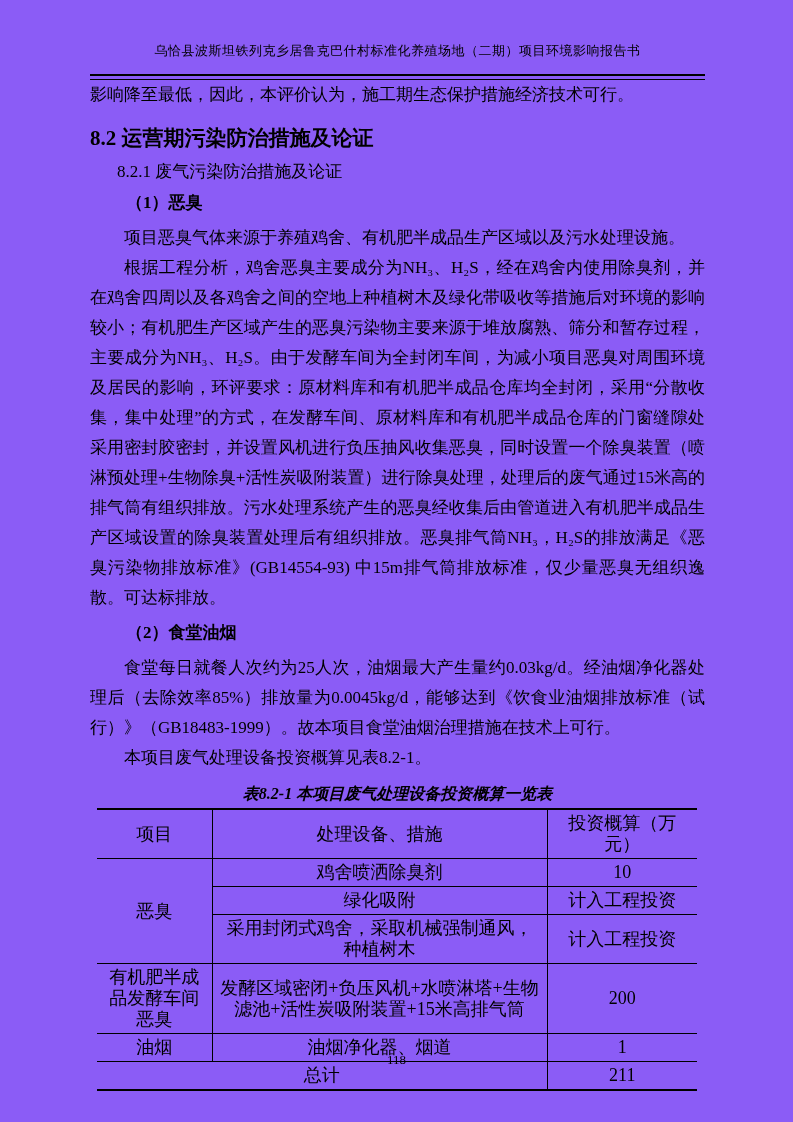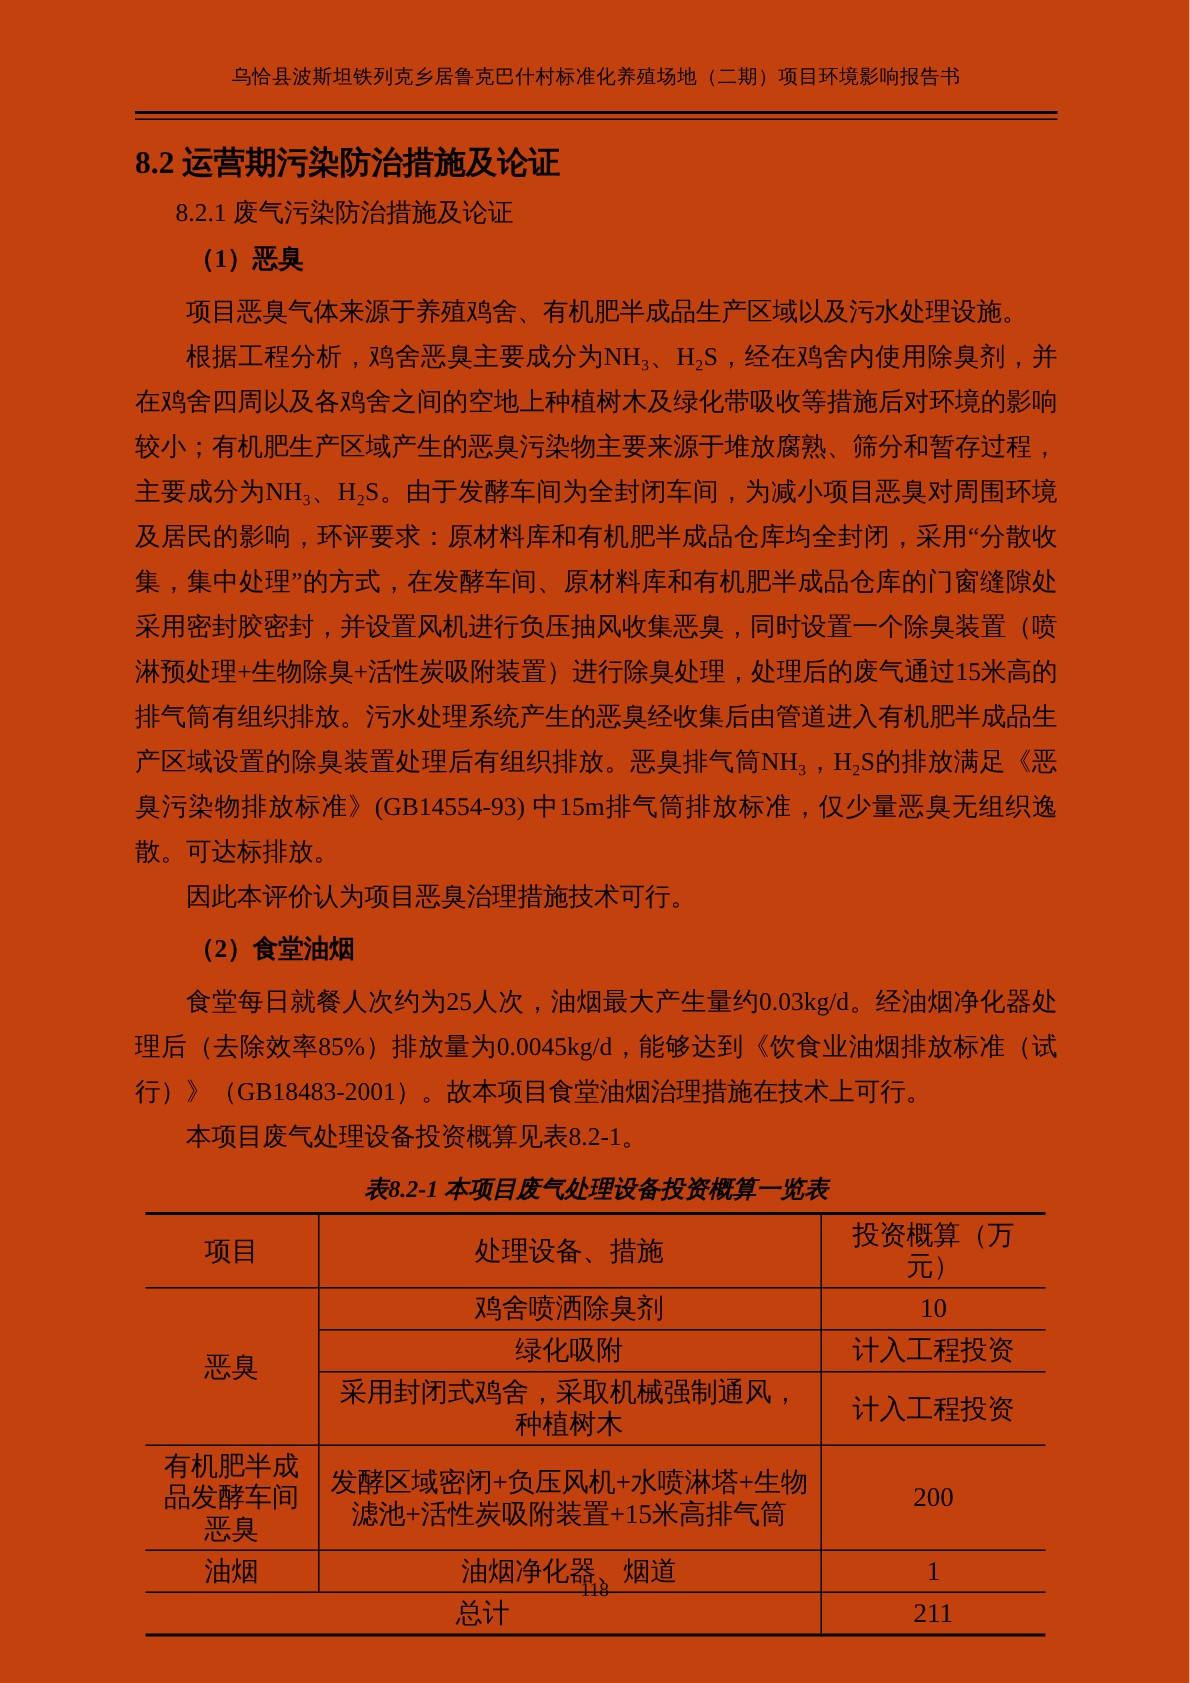--- a/index.html
+++ b/index.html
@@ -5,21 +5,21 @@
   html, body {
     margin: 0;
     padding: 0;
     background: #ffffff;
   }
   .page {
     position: relative;
     width: 793px;
     height: 1122px;
     margin: 0 auto;
-    background: #c2410c;
+    background: #8b5cf6;
     color: #000000;
     box-sizing: border-box;
     padding: 42px 88px 0 90px;
     font-family: "Liberation Serif", "DejaVu Serif", serif;
     overflow: hidden;
   }
   .header-title {
     text-align: center;
     font-size: 13px;
     letter-spacing: 0.5px;
@@ -105,31 +105,31 @@
 <body>
 
 <div class="page">
 
   <div class="page-header">
     <div class="header-title">乌恰县波斯坦铁列克乡居鲁克巴什村标准化养殖场地（二期）项目环境影响报告书</div>
     <div class="header-rule"></div>
   </div>
 
   <div class="page-body">
+    <p class="body-text p-first">影响降至最低，因此，本评价认为，施工期生态保护措施经济技术可行。</p>
 
     <h1 class="h82">8.2 运营期污染防治措施及论证</h1>
     <h2 class="h821">8.2.1 废气污染防治措施及论证</h2>
     <h3 class="sub-heading">（1）恶臭</h3>
 
     <p class="body-text indent">项目恶臭气体来源于养殖鸡舍、有机肥半成品生产区域以及污水处理设施。</p>
     <p class="body-text indent">根据工程分析，鸡舍恶臭主要成分为NH₃、H₂S，经在鸡舍内使用除臭剂，并在鸡舍四周以及各鸡舍之间的空地上种植树木及绿化带吸收等措施后对环境的影响较小；有机肥生产区域产生的恶臭污染物主要来源于堆放腐熟、筛分和暂存过程，主要成分为NH₃、H₂S。由于发酵车间为全封闭车间，为减小项目恶臭对周围环境及居民的影响，环评要求：原材料库和有机肥半成品仓库均全封闭，采用“分散收集，集中处理”的方式，在发酵车间、原材料库和有机肥半成品仓库的门窗缝隙处采用密封胶密封，并设置风机进行负压抽风收集恶臭，同时设置一个除臭装置（喷淋预处理+生物除臭+活性炭吸附装置）进行除臭处理，处理后的废气通过15米高的排气筒有组织排放。污水处理系统产生的恶臭经收集后由管道进入有机肥半成品生产区域设置的除臭装置处理后有组织排放。恶臭排气筒NH₃，H₂S的排放满足《恶臭污染物排放标准》(GB14554-93) 中15m排气筒排放标准，仅少量恶臭无组织逸散。可达标排放。</p>
-    <p class="body-text indent">因此本评价认为项目恶臭治理措施技术可行。</p>
 
     <h3 class="sub-heading">（2）食堂油烟</h3>
-    <p class="body-text indent">食堂每日就餐人次约为25人次，油烟最大产生量约0.03kg/d。经油烟净化器处理后（去除效率85%）排放量为0.0045kg/d，能够达到《饮食业油烟排放标准（试行）》（GB18483-2001）。故本项目食堂油烟治理措施在技术上可行。</p>
+    <p class="body-text indent">食堂每日就餐人次约为25人次，油烟最大产生量约0.03kg/d。经油烟净化器处理后（去除效率85%）排放量为0.0045kg/d，能够达到《饮食业油烟排放标准（试行）》（GB18483-1999）。故本项目食堂油烟治理措施在技术上可行。</p>
     <p class="body-text indent">本项目废气处理设备投资概算见表8.2-1。</p>
 
     <div class="table-title">表8.2-1 本项目废气处理设备投资概算一览表</div>
 
     <table class="inv-table">
       <colgroup>
           <col class="c1">
           <col class="c2">
           <col class="c3">
         </colgroup>

